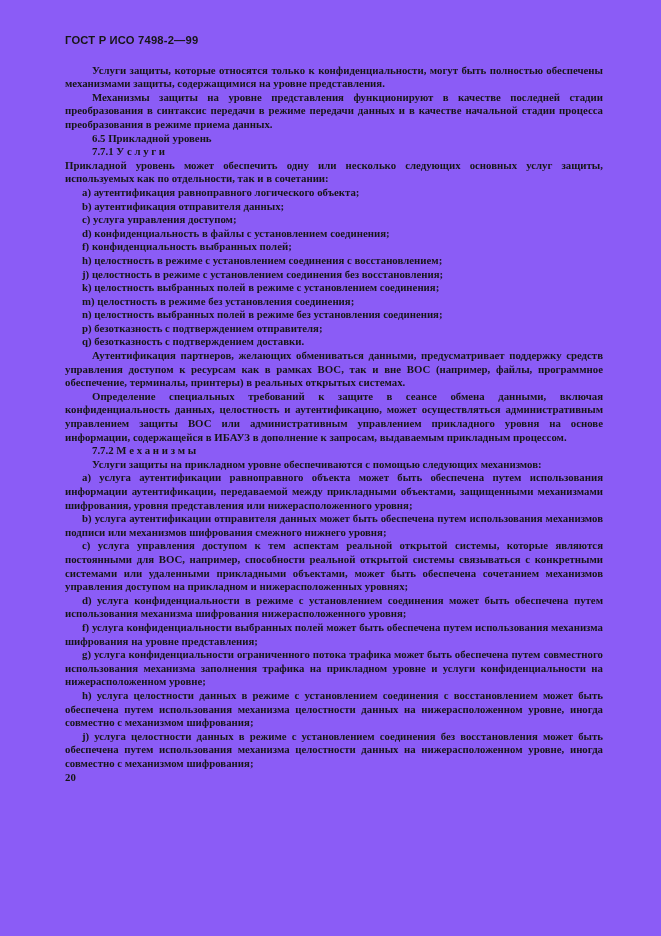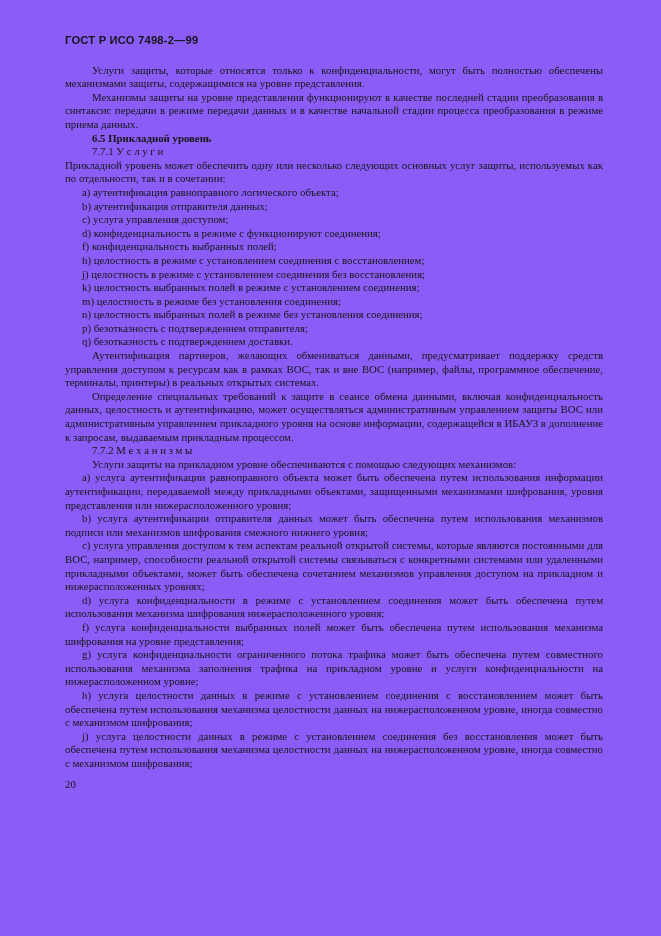--- a/index.html
+++ b/index.html
@@ -19,28 +19,29 @@
     .running-header {
       font-family: "Liberation Sans", "DejaVu Sans", sans-serif;
       font-weight: bold;
       font-size: 11.2px;
       margin-bottom: 16px;
       letter-spacing: 0.2px;
     }
     .page p {
       text-align: justify;
       hyphens: auto;
+      font-weight: bold;
       -webkit-hyphens: auto;
     }
     .indent { text-indent: 27px; }
     .item   { text-indent: 17px; }
     .bold   { font-weight: bold; }
     .page-number {
       text-align: left;
-      margin-top: 8px;
+      margin-top: 1px;
     }
   </style>
 </head>
 <body>
 
 <div class="page">
 
   <div class="running-header">
     <span>ГОСТ Р ИСО 7498-2—99</span>
   </div>
@@ -49,21 +50,21 @@
   <p class="indent">Механизмы защиты на уровне представления функционируют в качестве последней стадии преобразования в синтаксис передачи в режиме передачи данных и в качестве начальной стадии процесса преобразования в режиме приема данных.</p>
 
   <p class="indent bold">6.5 Прикладной уровень</p>
   <p class="indent">7.7.1 У с л у г и</p>
 
   <p>Прикладной уровень может обеспечить одну или несколько следующих основных услуг защиты, используемых как по отдельности, так и в сочетании:</p>
 
   <p class="item">a) аутентификация равноправного логического объекта;</p>
   <p class="item">b) аутентификация отправителя данных;</p>
   <p class="item">c) услуга управления доступом;</p>
-  <p class="item">d) конфиденциальность в режиме с функционируют соединения;</p>
+  <p class="item">d) конфиденциальность в файлы с установлением соединения;</p>
   <p class="item">f) конфиденциальность выбранных полей;</p>
   <p class="item">h) целостность в режиме с установлением соединения с восстановлением;</p>
   <p class="item">j) целостность в режиме с установлением соединения без восстановления;</p>
   <p class="item">k) целостность выбранных полей в режиме с установлением соединения;</p>
   <p class="item">m) целостность в режиме без установления соединения;</p>
   <p class="item">n) целостность выбранных полей в режиме без установления соединения;</p>
   <p class="item">p) безотказность с подтверждением отправителя;</p>
   <p class="item">q) безотказность с подтверждением доставки.</p>
 
   <p class="indent">Аутентификация партнеров, желающих обмениваться данными, предусматривает поддержку средств управления доступом к ресурсам как в рамках ВОС, так и вне ВОС (например, файлы, программное обеспечение, терминалы, принтеры) в реальных открытых системах.</p>

